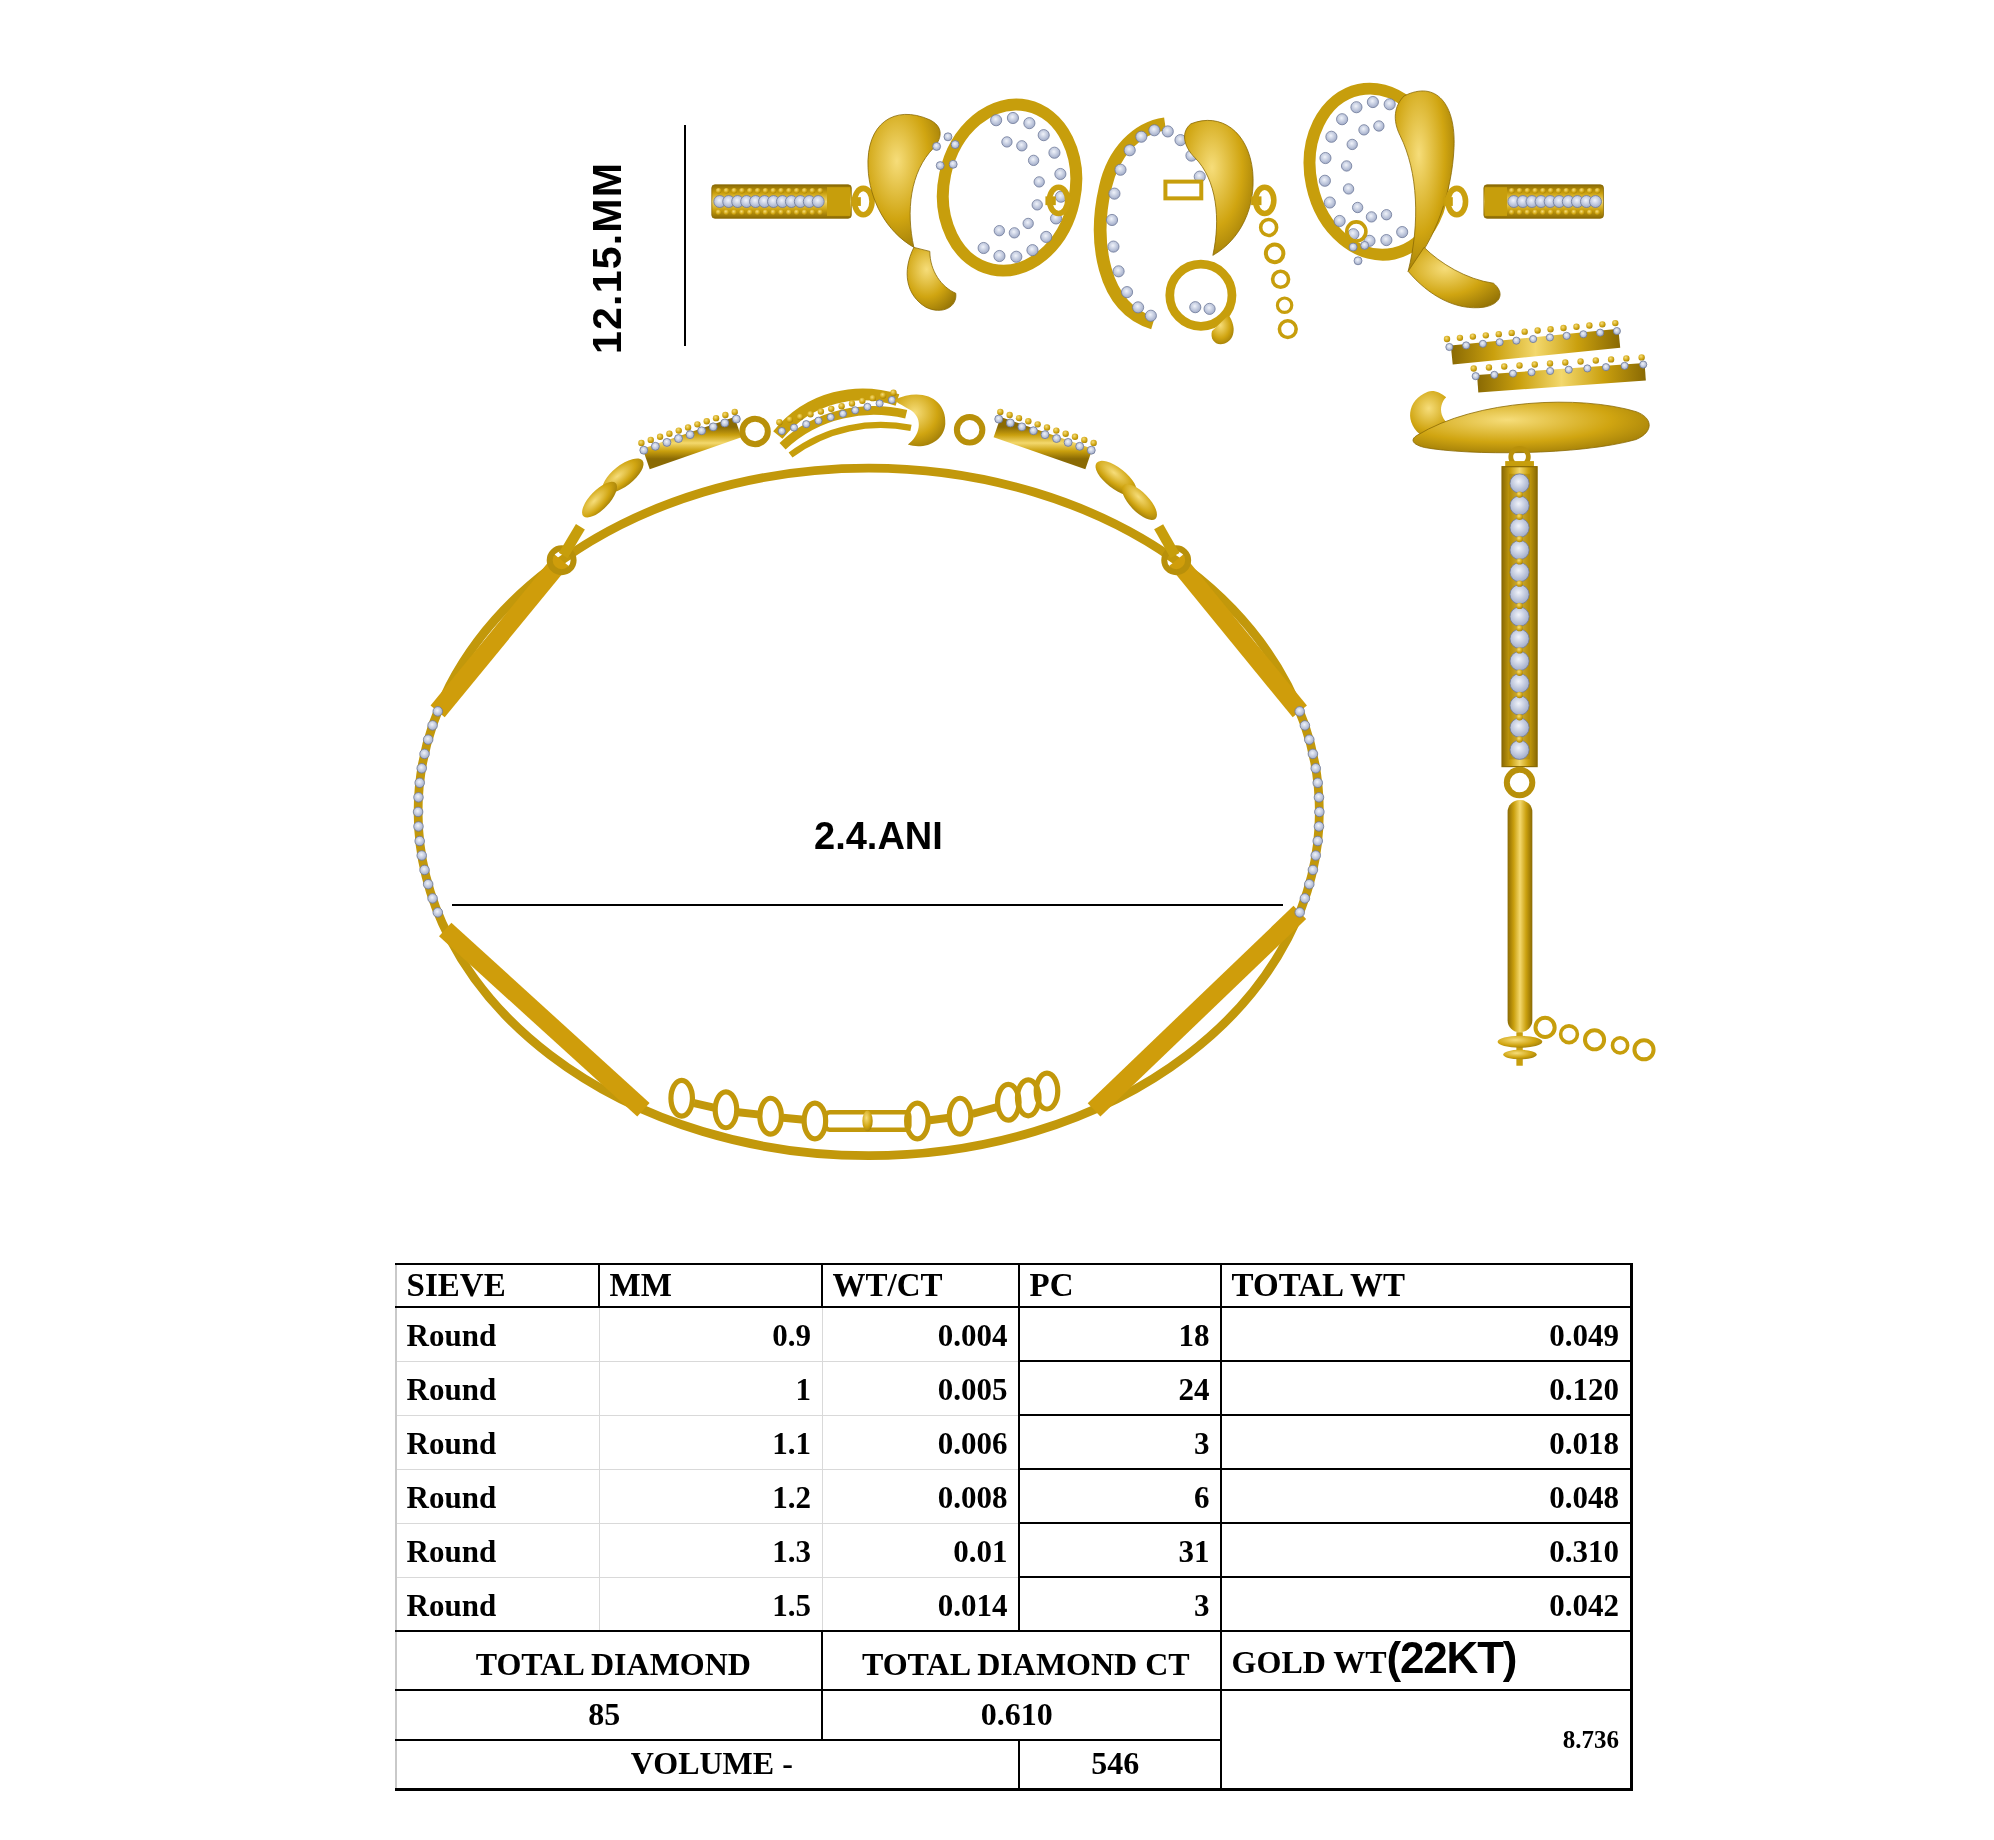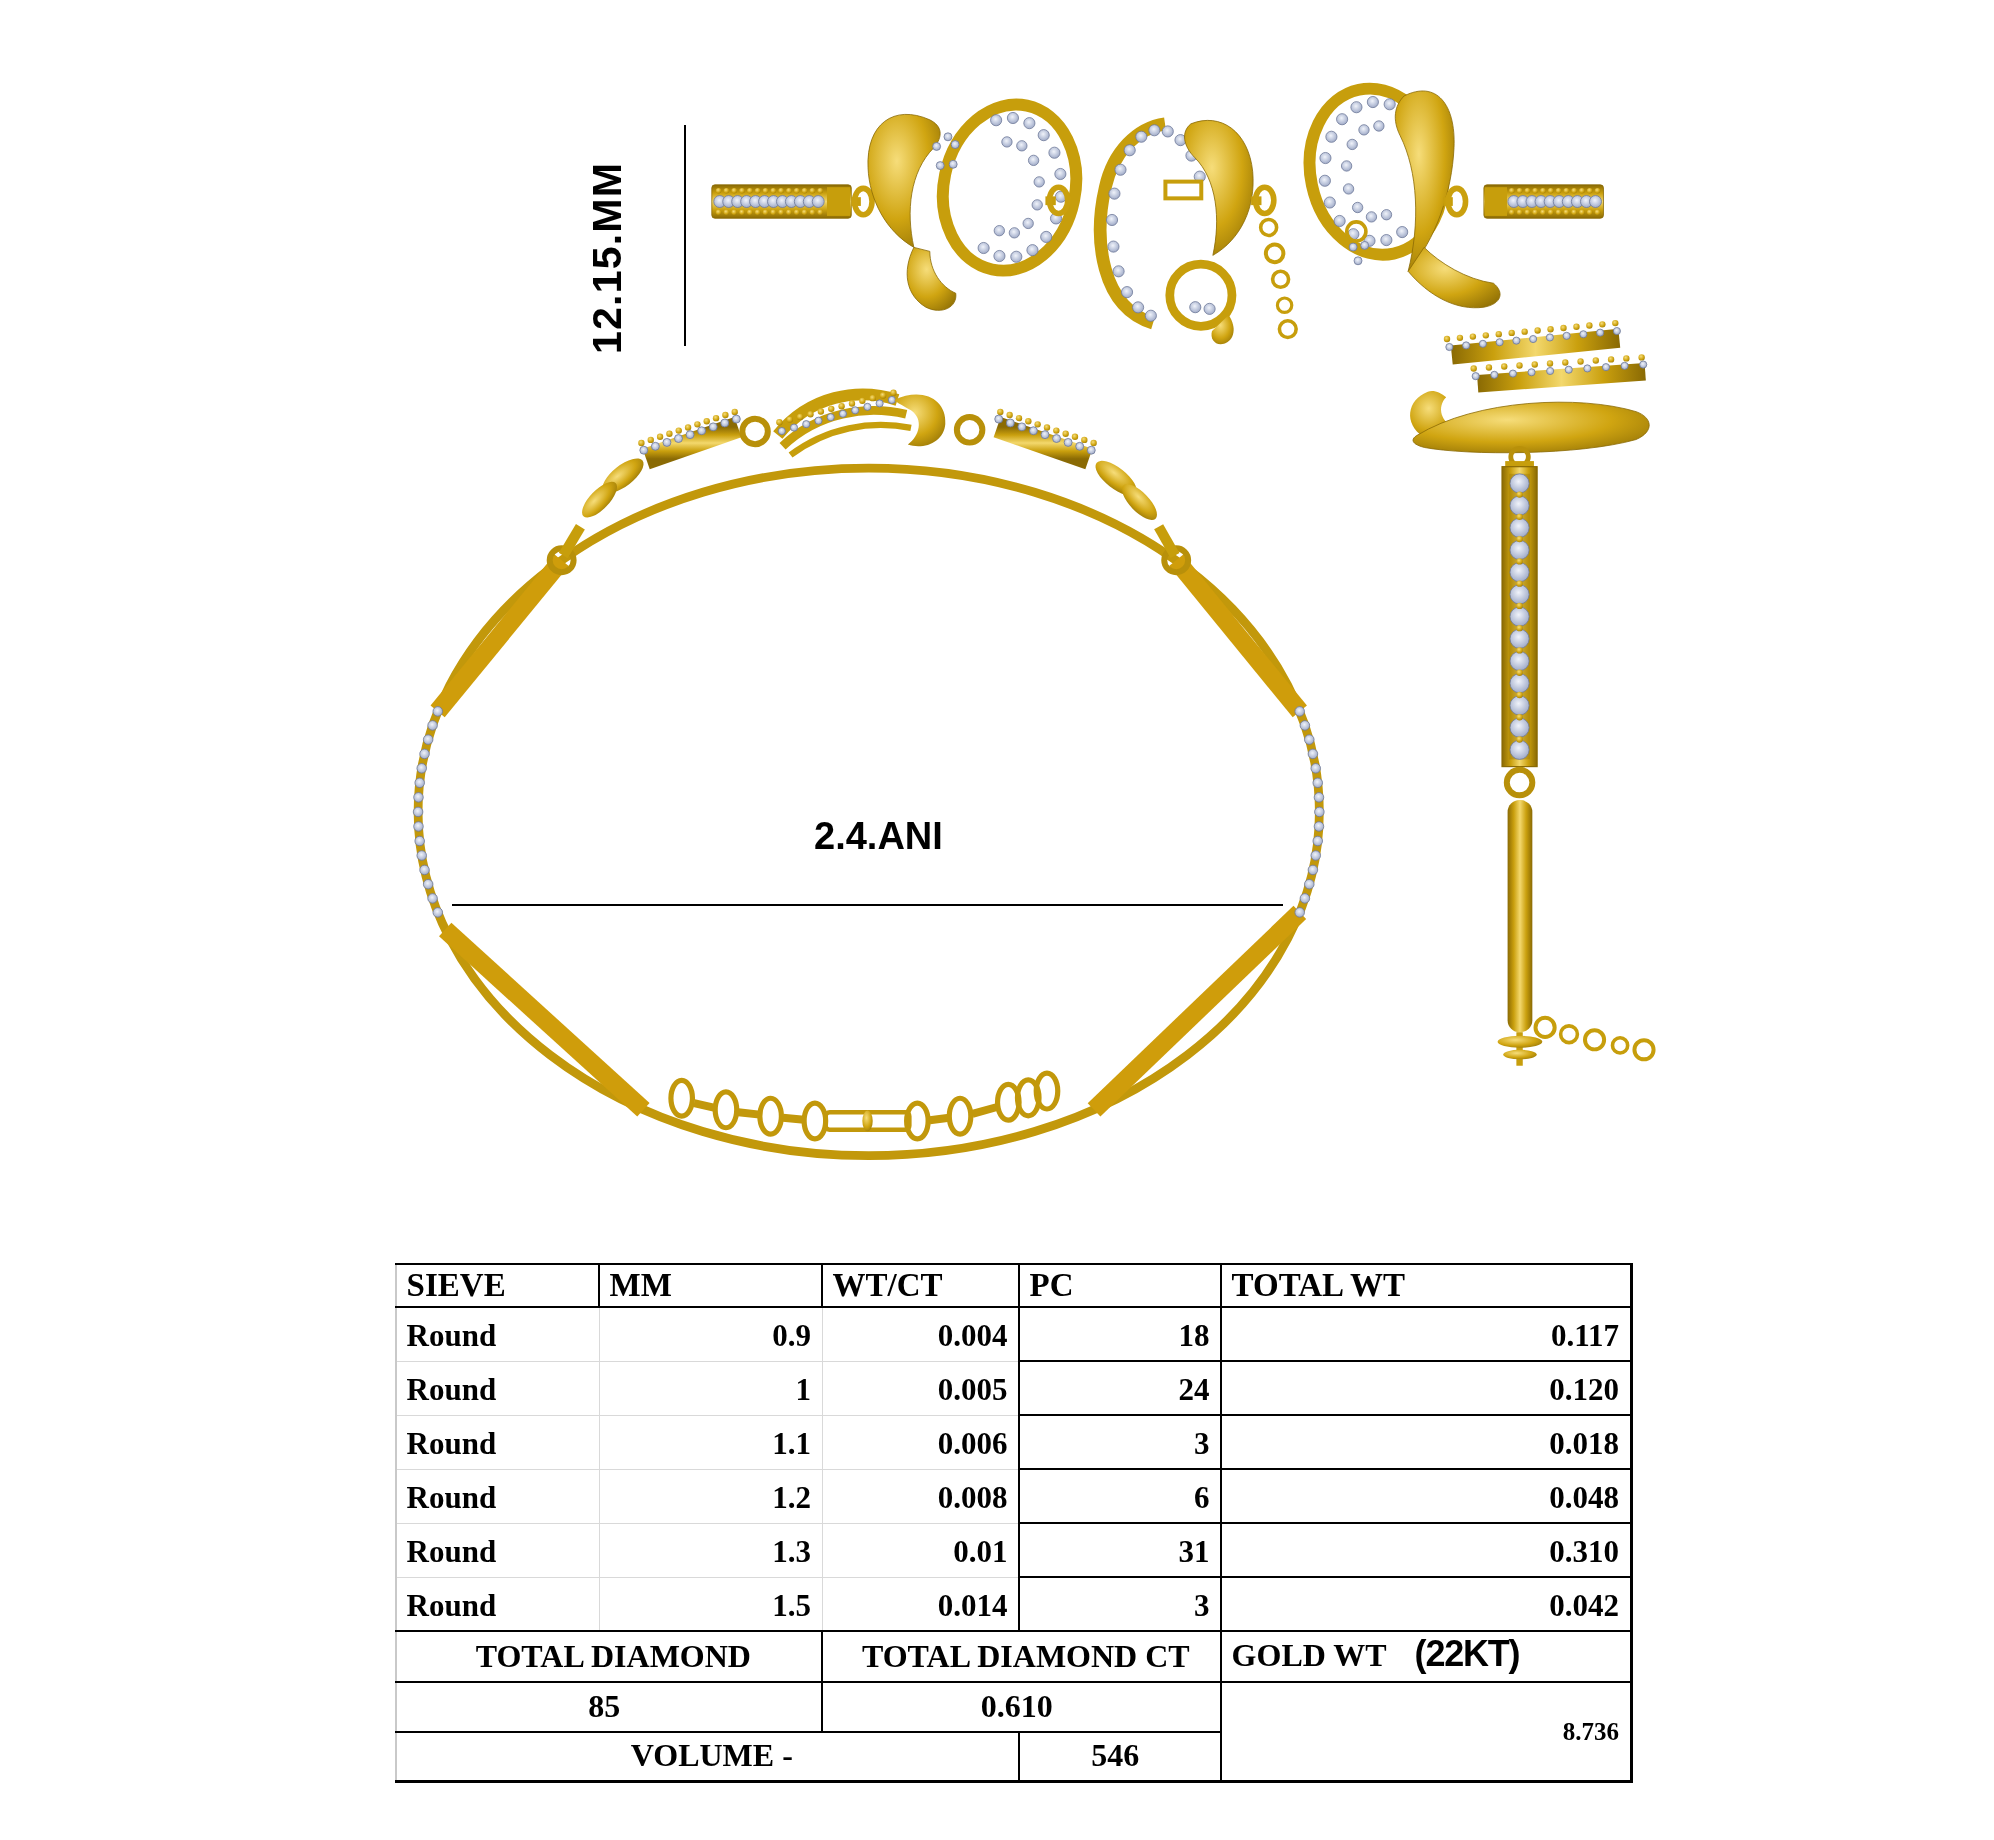--- a/index.html
+++ b/index.html
@@ -25,21 +25,21 @@
   td.c1,td.c2{border-right:1.6px solid #d9d9d9;border-bottom:1.6px solid #d9d9d9;}
   td.c3{border-right:2px solid #000;border-bottom:1.6px solid #d9d9d9;}
   td.c4{border-right:2px solid #000;border-bottom:2px solid #000;}
   td.c5{border-bottom:2px solid #000;}
   tr.lastdata td{border-bottom:2.8px solid #000;}
   td.txt{font-size:31px;text-align:left;padding-left:9.6px;vertical-align:bottom;padding-bottom:6.4px;}
   td.num{font-size:31px;text-align:right;padding-right:10.4px;vertical-align:bottom;padding-bottom:6.4px;}
   td.sum{border-right:2px solid #000;border-bottom:2px solid #000;font-size:32px;text-align:center;}
   td.sum-last{border-bottom:2px solid #000;font-size:32px;}
   td.goldwt{vertical-align:middle;text-align:right;padding-right:10.4px;font-size:25px;border-bottom:3.2px solid #000;}
-  .kt{font-family:"Liberation Sans",sans-serif;font-size:36px;font-weight:bold;letter-spacing:-1.2px;margin-left:28px;}
+  .kt{font-family:"Liberation Sans",sans-serif;font-size:44px;font-weight:bold;letter-spacing:-1.2px;}
   svg{position:absolute;overflow:visible;}
 </style>
 </head>
 <body>
 
 <svg class="abs" style="left:678px;top:72px;" width="978" height="287" viewBox="0 0 2450 720">
   <defs>
     <linearGradient id="a-gld" x1="0" y1="0" x2="0" y2="1">
       <stop offset="0" stop-color="#8a6a04"></stop>
         <stop offset="0.25" stop-color="#caa00e"></stop>
@@ -622,21 +622,21 @@
     <th class="h">MM</th>
     <th class="h">WT/CT</th>
     <th class="h">PC</th>
     <th class="h" style="border-right:none;margin-top:34px;">TOTAL WT</th>
   </tr>
   <tr class="drow">
     <td class="c1 txt">Round</td>
     <td class="c2 num">0.9</td>
     <td class="c3 num">0.004</td>
     <td class="c4 num">18</td>
-    <td class="c5 num">0.117</td>
+    <td class="c5 num">0.049</td>
   </tr>
   <tr class="drow">
     <td class="c1 txt">Round</td>
     <td class="c2 num">1</td>
     <td class="c3 num">0.005</td>
     <td class="c4 num">24</td>
     <td class="c5 num">0.120</td>
   </tr>
   <tr class="drow">
     <td class="c1 txt">Round</td>

